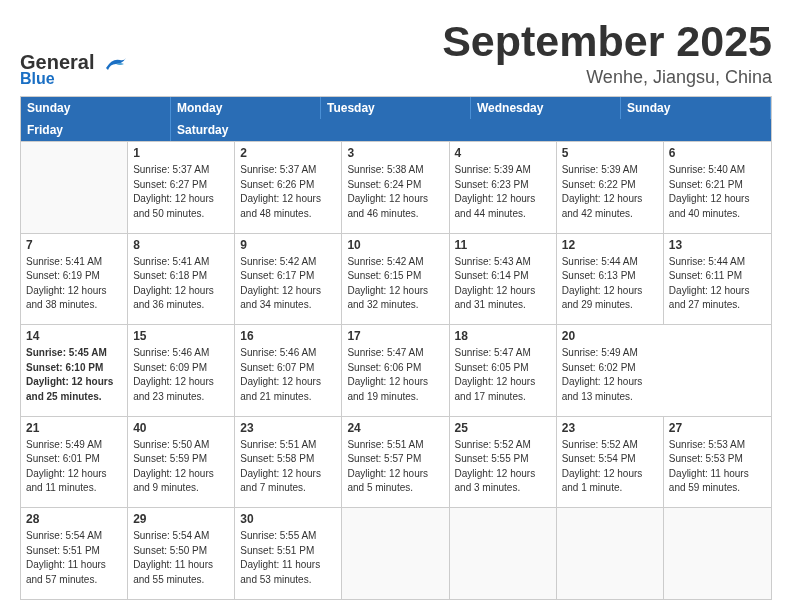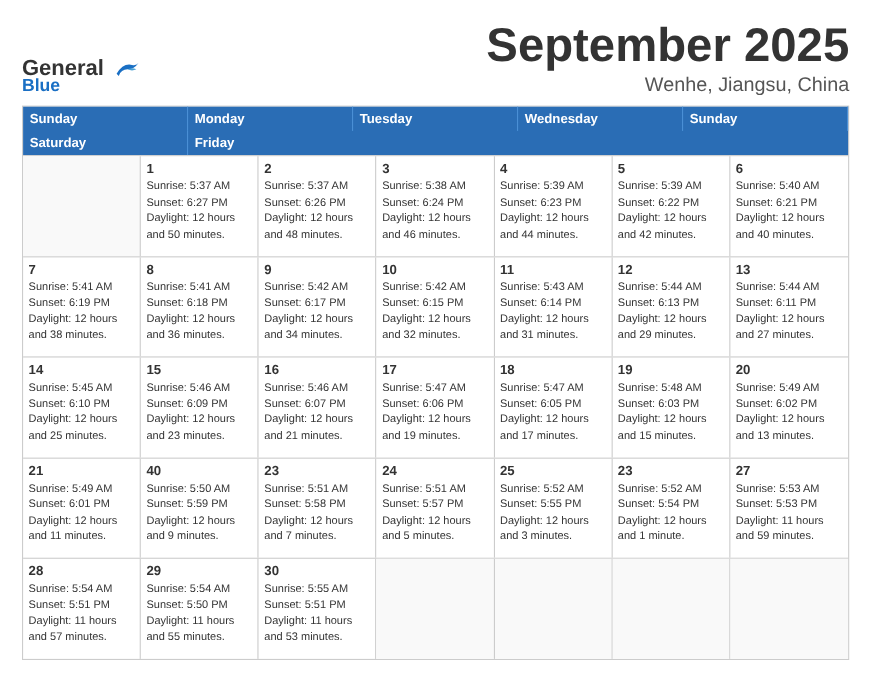--- a/index.html
+++ b/index.html
@@ -125,22 +125,22 @@
     </div>
   </div>
 
   <div class="calendar">
     <div class="cal-header-row">
     <div class="cal-header-cell">Sunday</div>
         <div class="cal-header-cell">Monday</div>
         <div class="cal-header-cell">Tuesday</div>
         <div class="cal-header-cell">Wednesday</div>
         <div class="cal-header-cell">Sunday</div>
+        <div class="cal-header-cell">Friday</div>
         <div class="cal-header-cell">Saturday</div>
-        <div class="cal-header-cell">Friday</div>
       </div>
     <div class="cal-body">
     <div class="cal-row">
           <div class="cal-cell empty"></div>
           <div class="cal-cell">
             <span class="day-num">1</span>
             <div class="cal-cell-text" style="white-space: pre-line;">Sunrise: 5:37 AM
 Sunset: 6:27 PM
 Daylight: 12 hours and 50 minutes.</div>
           </div>
@@ -215,21 +215,21 @@
           <div class="cal-cell">
             <span class="day-num">13</span>
             <div class="cal-cell-text" style="white-space: pre-line;">Sunrise: 5:44 AM
 Sunset: 6:11 PM
 Daylight: 12 hours and 27 minutes.</div>
           </div>
         </div>
         <div class="cal-row">
           <div class="cal-cell">
             <span class="day-num">14</span>
-            <div class="cal-cell-text" style="white-space: pre-line;">Sunrise: 5:45 AM
+            <div class="cal-cell-text" style="white-space: pre-line; font-weight: bold;">Sunrise: 5:45 AM
 Sunset: 6:10 PM
 Daylight: 12 hours and 25 minutes.</div>
           </div>
           <div class="cal-cell">
             <span class="day-num">15</span>
             <div class="cal-cell-text" style="white-space: pre-line;">Sunrise: 5:46 AM
 Sunset: 6:09 PM
 Daylight: 12 hours and 23 minutes.</div>
           </div>
           <div class="cal-cell">
@@ -242,26 +242,20 @@
             <span class="day-num">17</span>
             <div class="cal-cell-text" style="white-space: pre-line;">Sunrise: 5:47 AM
 Sunset: 6:06 PM
 Daylight: 12 hours and 19 minutes.</div>
           </div>
           <div class="cal-cell">
             <span class="day-num">18</span>
             <div class="cal-cell-text" style="white-space: pre-line;">Sunrise: 5:47 AM
 Sunset: 6:05 PM
 Daylight: 12 hours and 17 minutes.</div>
-          </div>
-          <div class="cal-cell">
-            <span class="day-num">19</span>
-            <div class="cal-cell-text" style="white-space: pre-line;">Sunrise: 5:48 AM
-Sunset: 6:03 PM
-Daylight: 12 hours and 15 minutes.</div>
           </div>
           <div class="cal-cell">
             <span class="day-num">20</span>
             <div class="cal-cell-text" style="white-space: pre-line;">Sunrise: 5:49 AM
 Sunset: 6:02 PM
 Daylight: 12 hours and 13 minutes.</div>
           </div>
         </div>
         <div class="cal-row">
           <div class="cal-cell">

